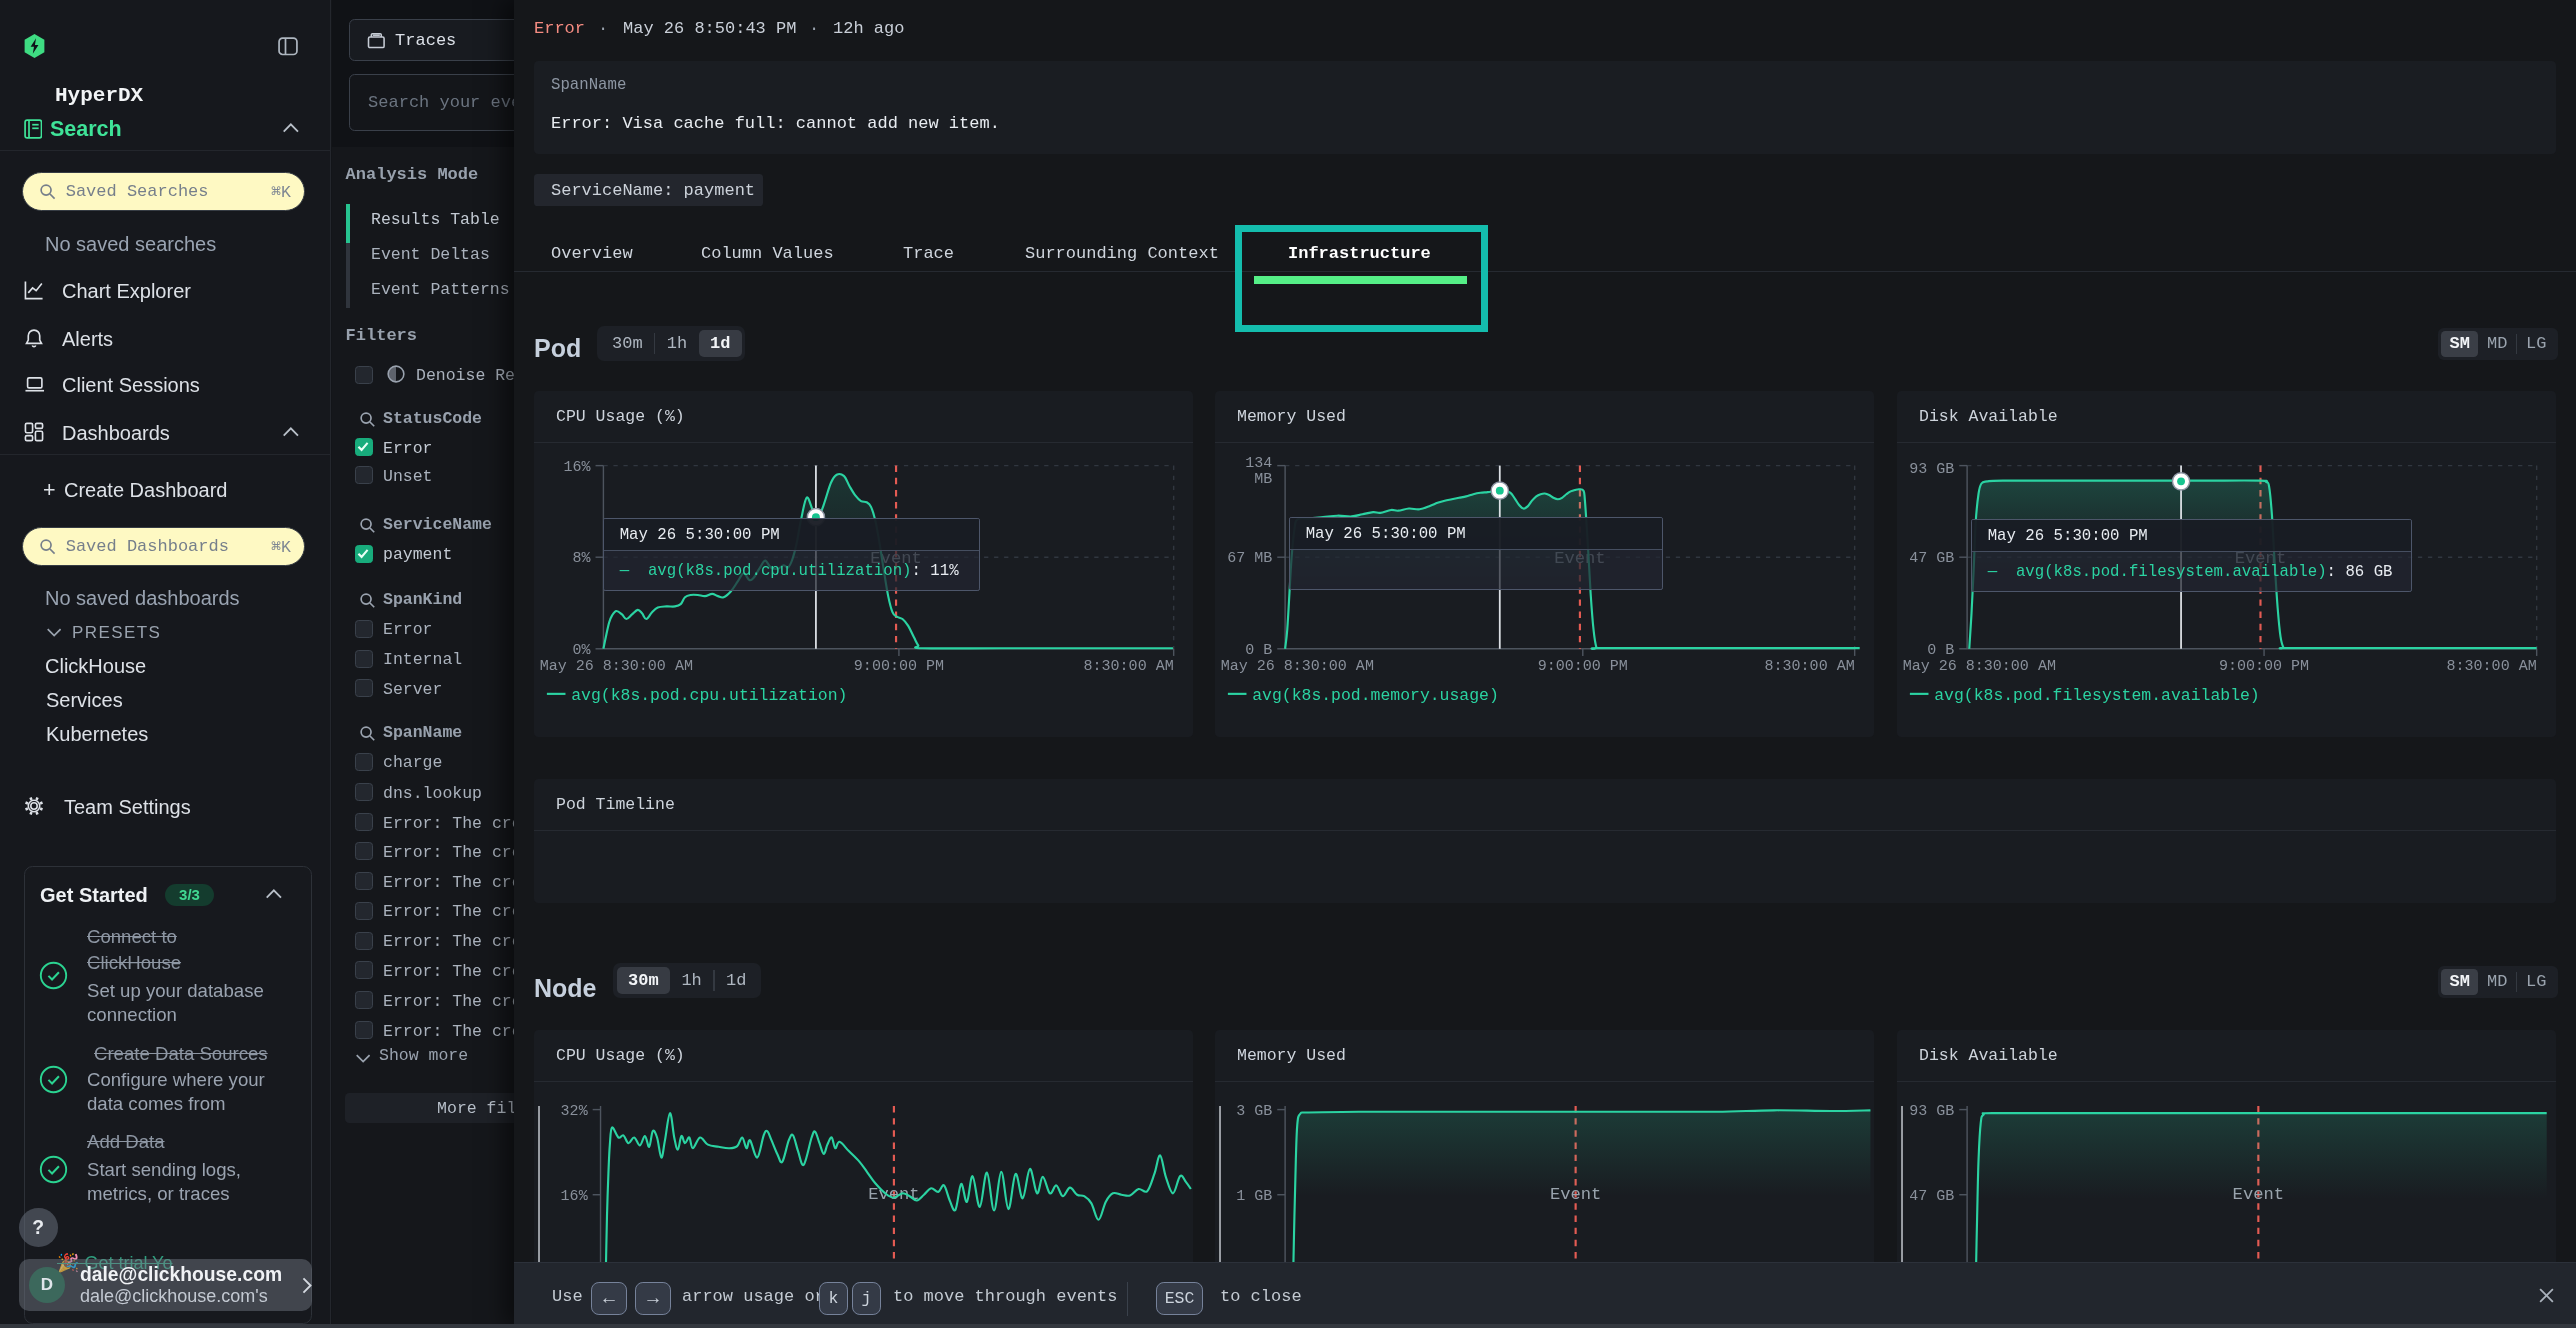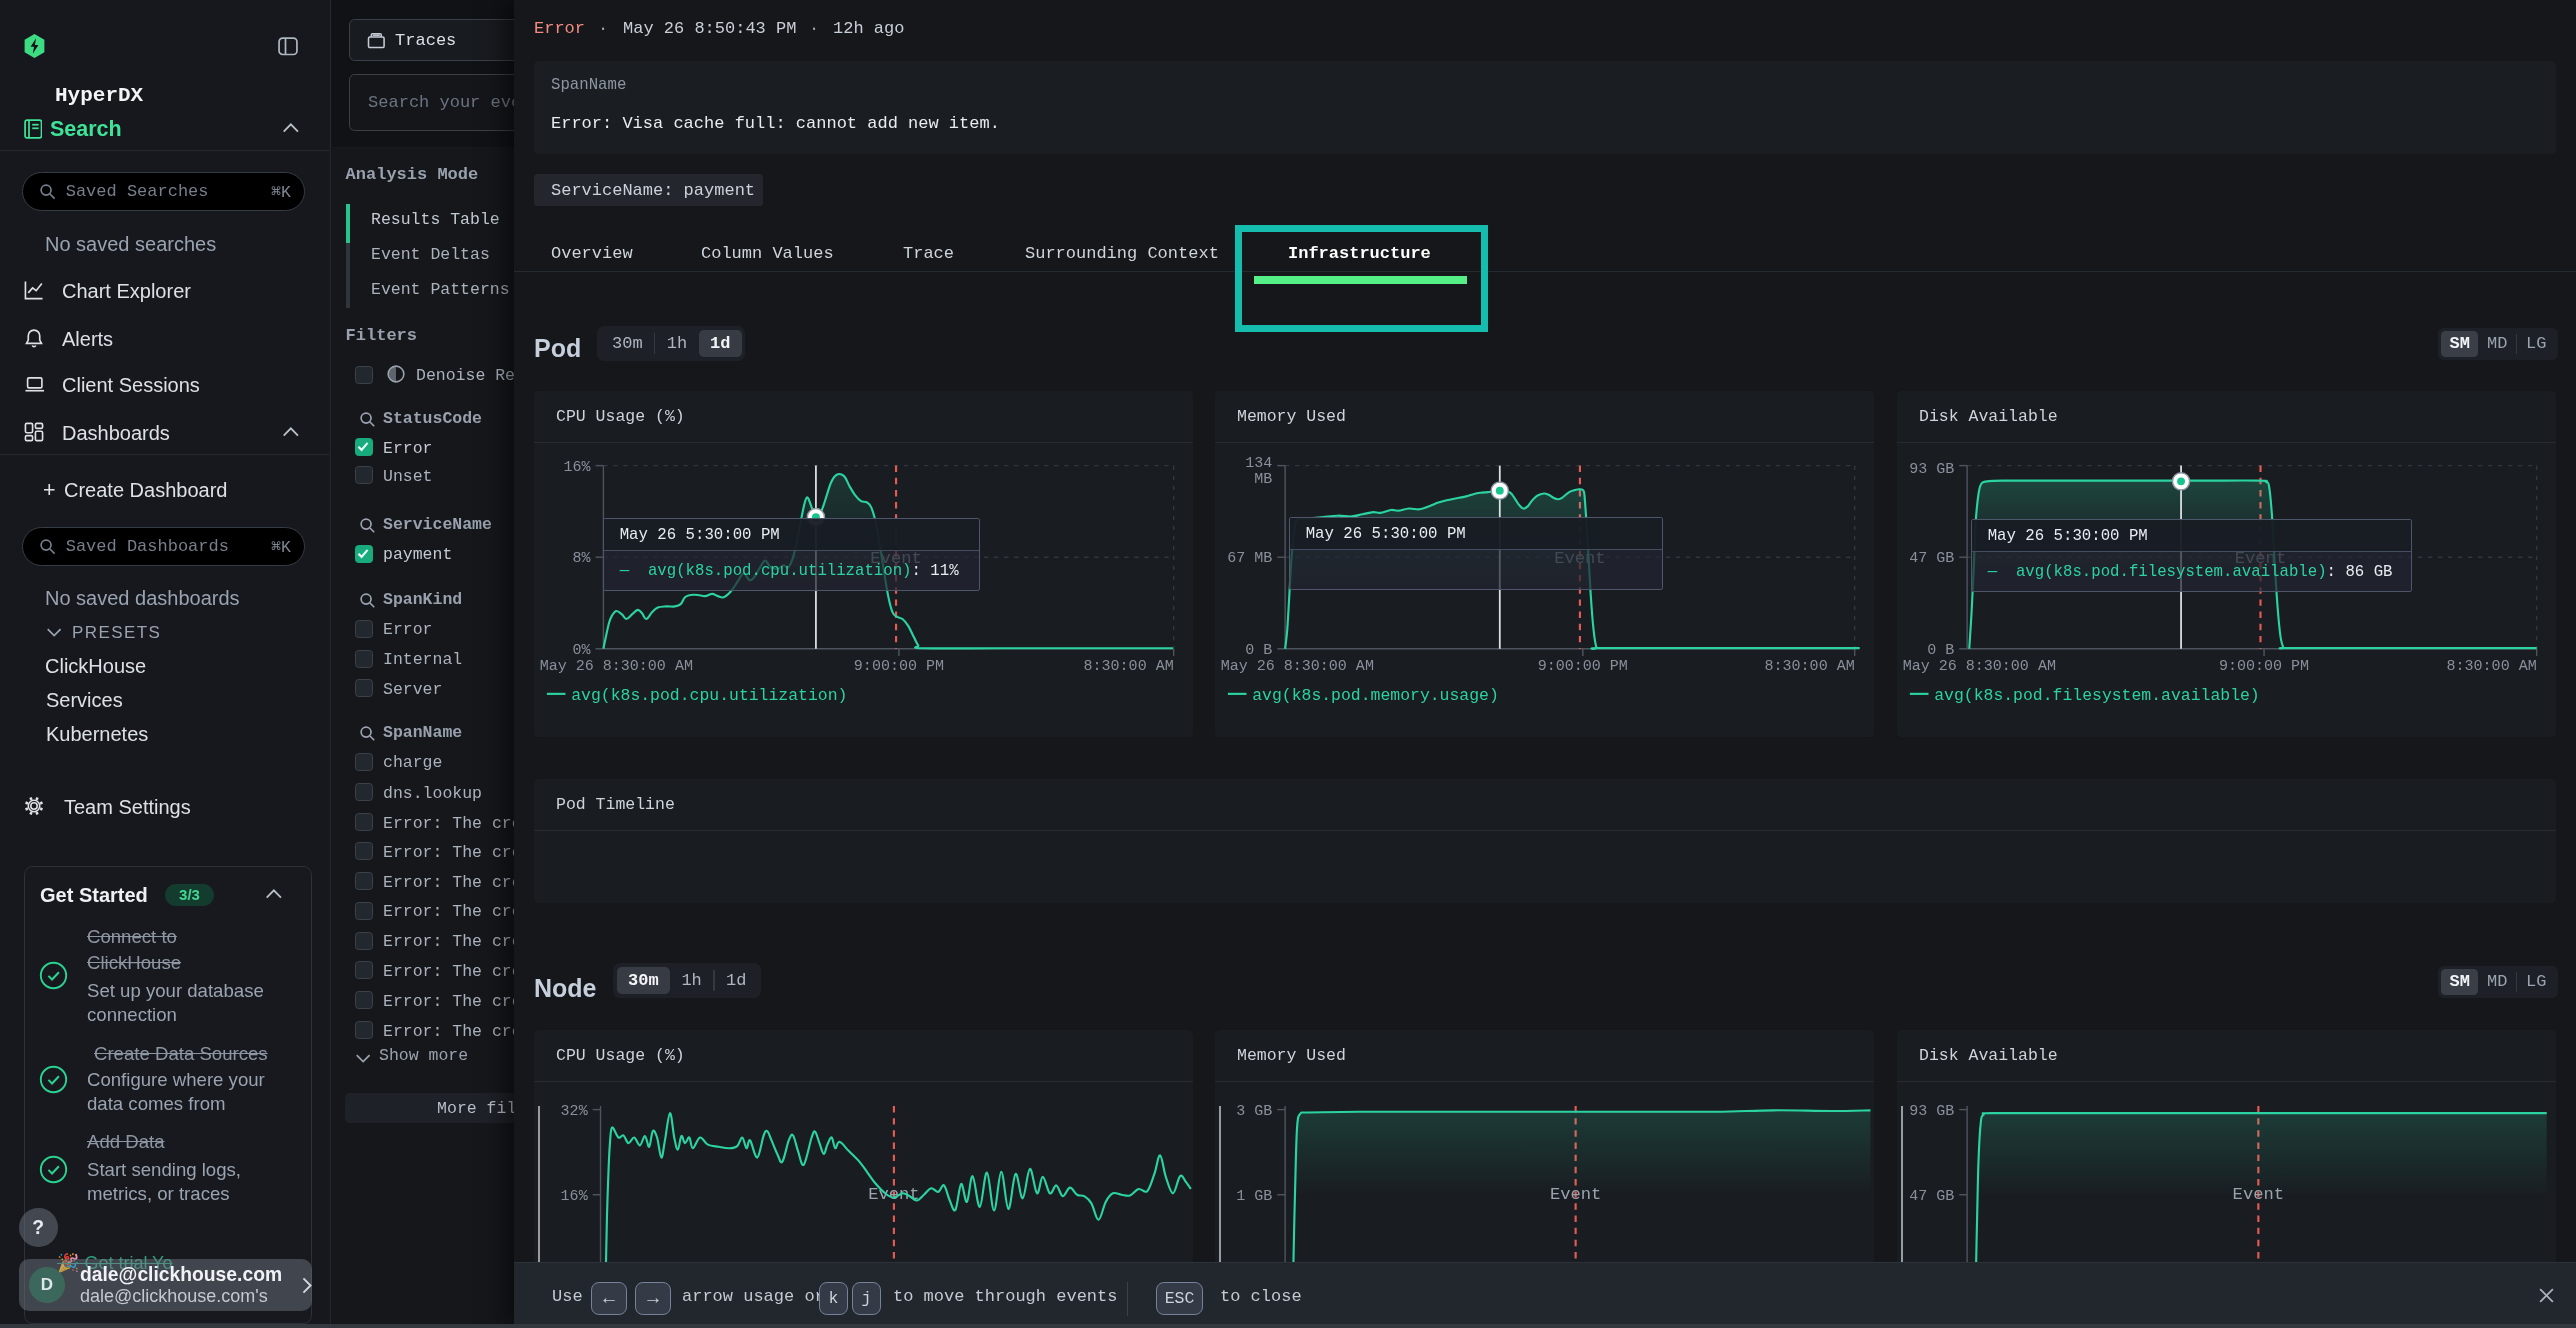--- a/index.html
+++ b/index.html
@@ -3,21 +3,21 @@
 * { margin:0; padding:0; box-sizing:border-box; }
 html,body { width:2576px; height:1328px; background:#131519; overflow:hidden; }
 body { font-family:"Liberation Mono", monospace; }
 .abs { position:absolute; }
 .mono { font-family:"Liberation Mono", monospace;margin-top:48px; }
 .sans { font-family:"Liberation Sans", sans-serif; }
 #root { position:relative; width:2576px; height:1328px; }
 
 #sidebar { position:absolute; left:0; top:0; width:331px; height:1328px; background:#16181d; border-right:1.4px solid #24272d; }
 .sideitem { position:absolute; color:#dde1e7; font-family:"Liberation Sans", sans-serif; font-size:20px; }
-.pill { position:absolute; left:22px; width:283px; height:39px; border:1.4px solid #363c44; border-radius:20px; background:#000000; color:#767f8b; font-size:17px; font-family:"Liberation Mono", monospace; display:flex; align-items:center; }
+.pill { position:absolute; left:22px; width:283px; height:39px; border:1.4px solid #363c44; border-radius:20px; background:#fef9c3; color:#767f8b; font-size:17px; font-family:"Liberation Mono", monospace; display:flex; align-items:center; }
 .kbd-hint { margin-left:auto; margin-right:13px; color:#7e8793; font-size:16.5px; }
 
 #col2 { position:absolute; left:332px; top:0; width:329px; height:1328px; background:#15171b; }
 #col2top { position:absolute; left:0; top:0; width:329px; height:147px; background:#101216; }
 .filtlabel { font-family:"Liberation Mono", monospace; font-weight:bold; color:#98a1ad; font-size:16.5px; }
 .filtitem { font-family:"Liberation Mono", monospace; color:#aab2bd; font-size:16.5px; }
 .cbx { position:absolute; width:18px; height:18px; border-radius:3.6px; background:#23272e; border:1.4px solid #3a414b; }
 .cbx.on { background:#18ac7c; border-color:#18ac7c; }
 
 #modal { position:absolute; left:514px; top:0; width:2062px; height:1328px; background:#15171a; box-shadow:-10px 0 21.5px rgba(0,0,0,0.5); }

